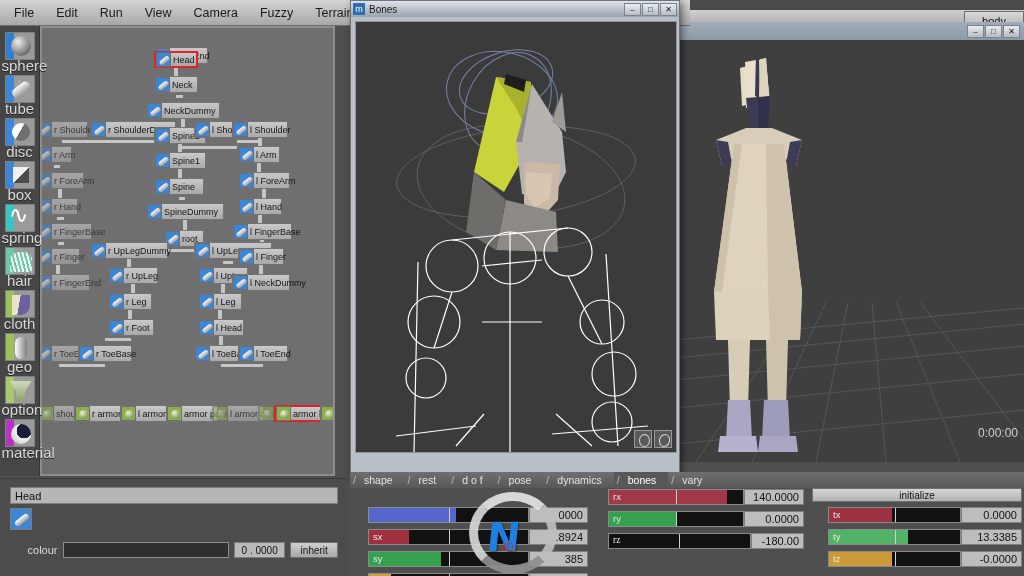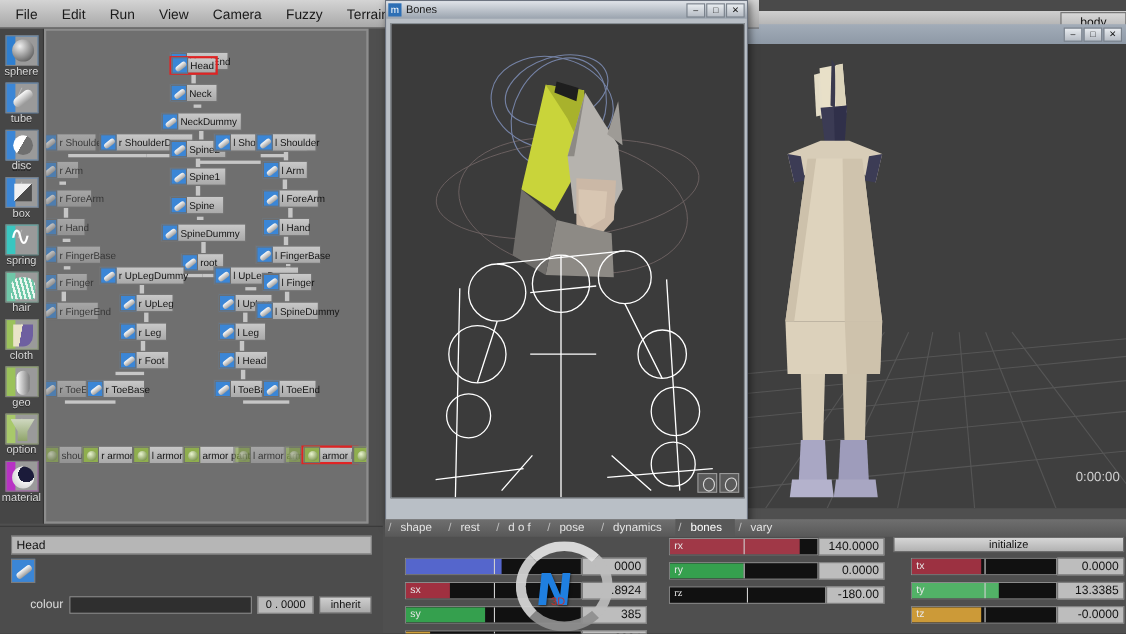--- a/index.html
+++ b/index.html
@@ -16,21 +16,21 @@
   
   .appbody { position:absolute; left:0; top:26px; width:1024px; height:550px;
     background:#4f4f4f; }
 
   
   .toolcol { position:absolute; left:0; top:26px; width:40px; height:450px;
     background:#464646; border-right:1px solid #353535; padding-top:6px; z-index:4;}
   .tool { width:36px; margin:0 auto 4px auto; text-align:center; }
   .tool .sw { width:30px; height:28px; margin:0 auto; border:1px solid #808080;
     position:relative; overflow:hidden; }
-  .tool .lbl { font-size:10px; color:#d9d9d9; line-height:11px; margin-top:0px;
+  .tool .lbl { font-size:15px; color:#d9d9d9; line-height:11px; margin-top:0px;
     text-shadow:0 1px 0 #222; }
   .sw.sphere { background:#2f7fd0; }
   .sw.sphere:after{ content:""; position:absolute; left:5px; top:3px; width:20px;height:20px;
     border-radius:50%; background:radial-gradient(circle at 35% 30%, #efefef, #8d8d8d 55%, #3c3c3c); }
   .sw.tube { background:#3b86d6; }
   .sw.tube:after{ content:""; position:absolute; left:5px; top:9px; width:20px;height:9px;
     border-radius:5px; background:linear-gradient(#fafafa,#9a9a9a); transform:rotate(-38deg); }
   .sw.disc { background:#3b86d6; }
   .sw.disc:after{ content:""; position:absolute; left:6px; top:4px; width:18px;height:18px;
     border-radius:50%; background:linear-gradient(120deg,#ffffff 45%, #6f6f6f 46%); }
@@ -387,21 +387,21 @@
         <div class="node" style="left: 156px; top: 239px; width: 50px;">
           <div class="ic"></div>
           <div class="nm">l UpLeg</div>
         </div>
         <div class="node dim" style="left: -6px; top: 246px; width: 54px;">
           <div class="ic"></div>
           <div class="nm">r FingerEnd</div>
         </div>
         <div class="node" style="left: 190px; top: 246px; width: 58px;">
           <div class="ic"></div>
-          <div class="nm">l SpineDummy</div>
+          <div class="nm">l NeckDummy</div>
         </div>
         <div class="node" style="left: 66px; top: 265px; width: 44px;">
           <div class="ic"></div>
           <div class="nm">r Leg</div>
         </div>
         <div class="node" style="left: 156px; top: 265px; width: 44px;">
           <div class="ic"></div>
           <div class="nm">l Leg</div>
         </div>
         <div class="node" style="left: 66px; top: 291px; width: 46px;">

